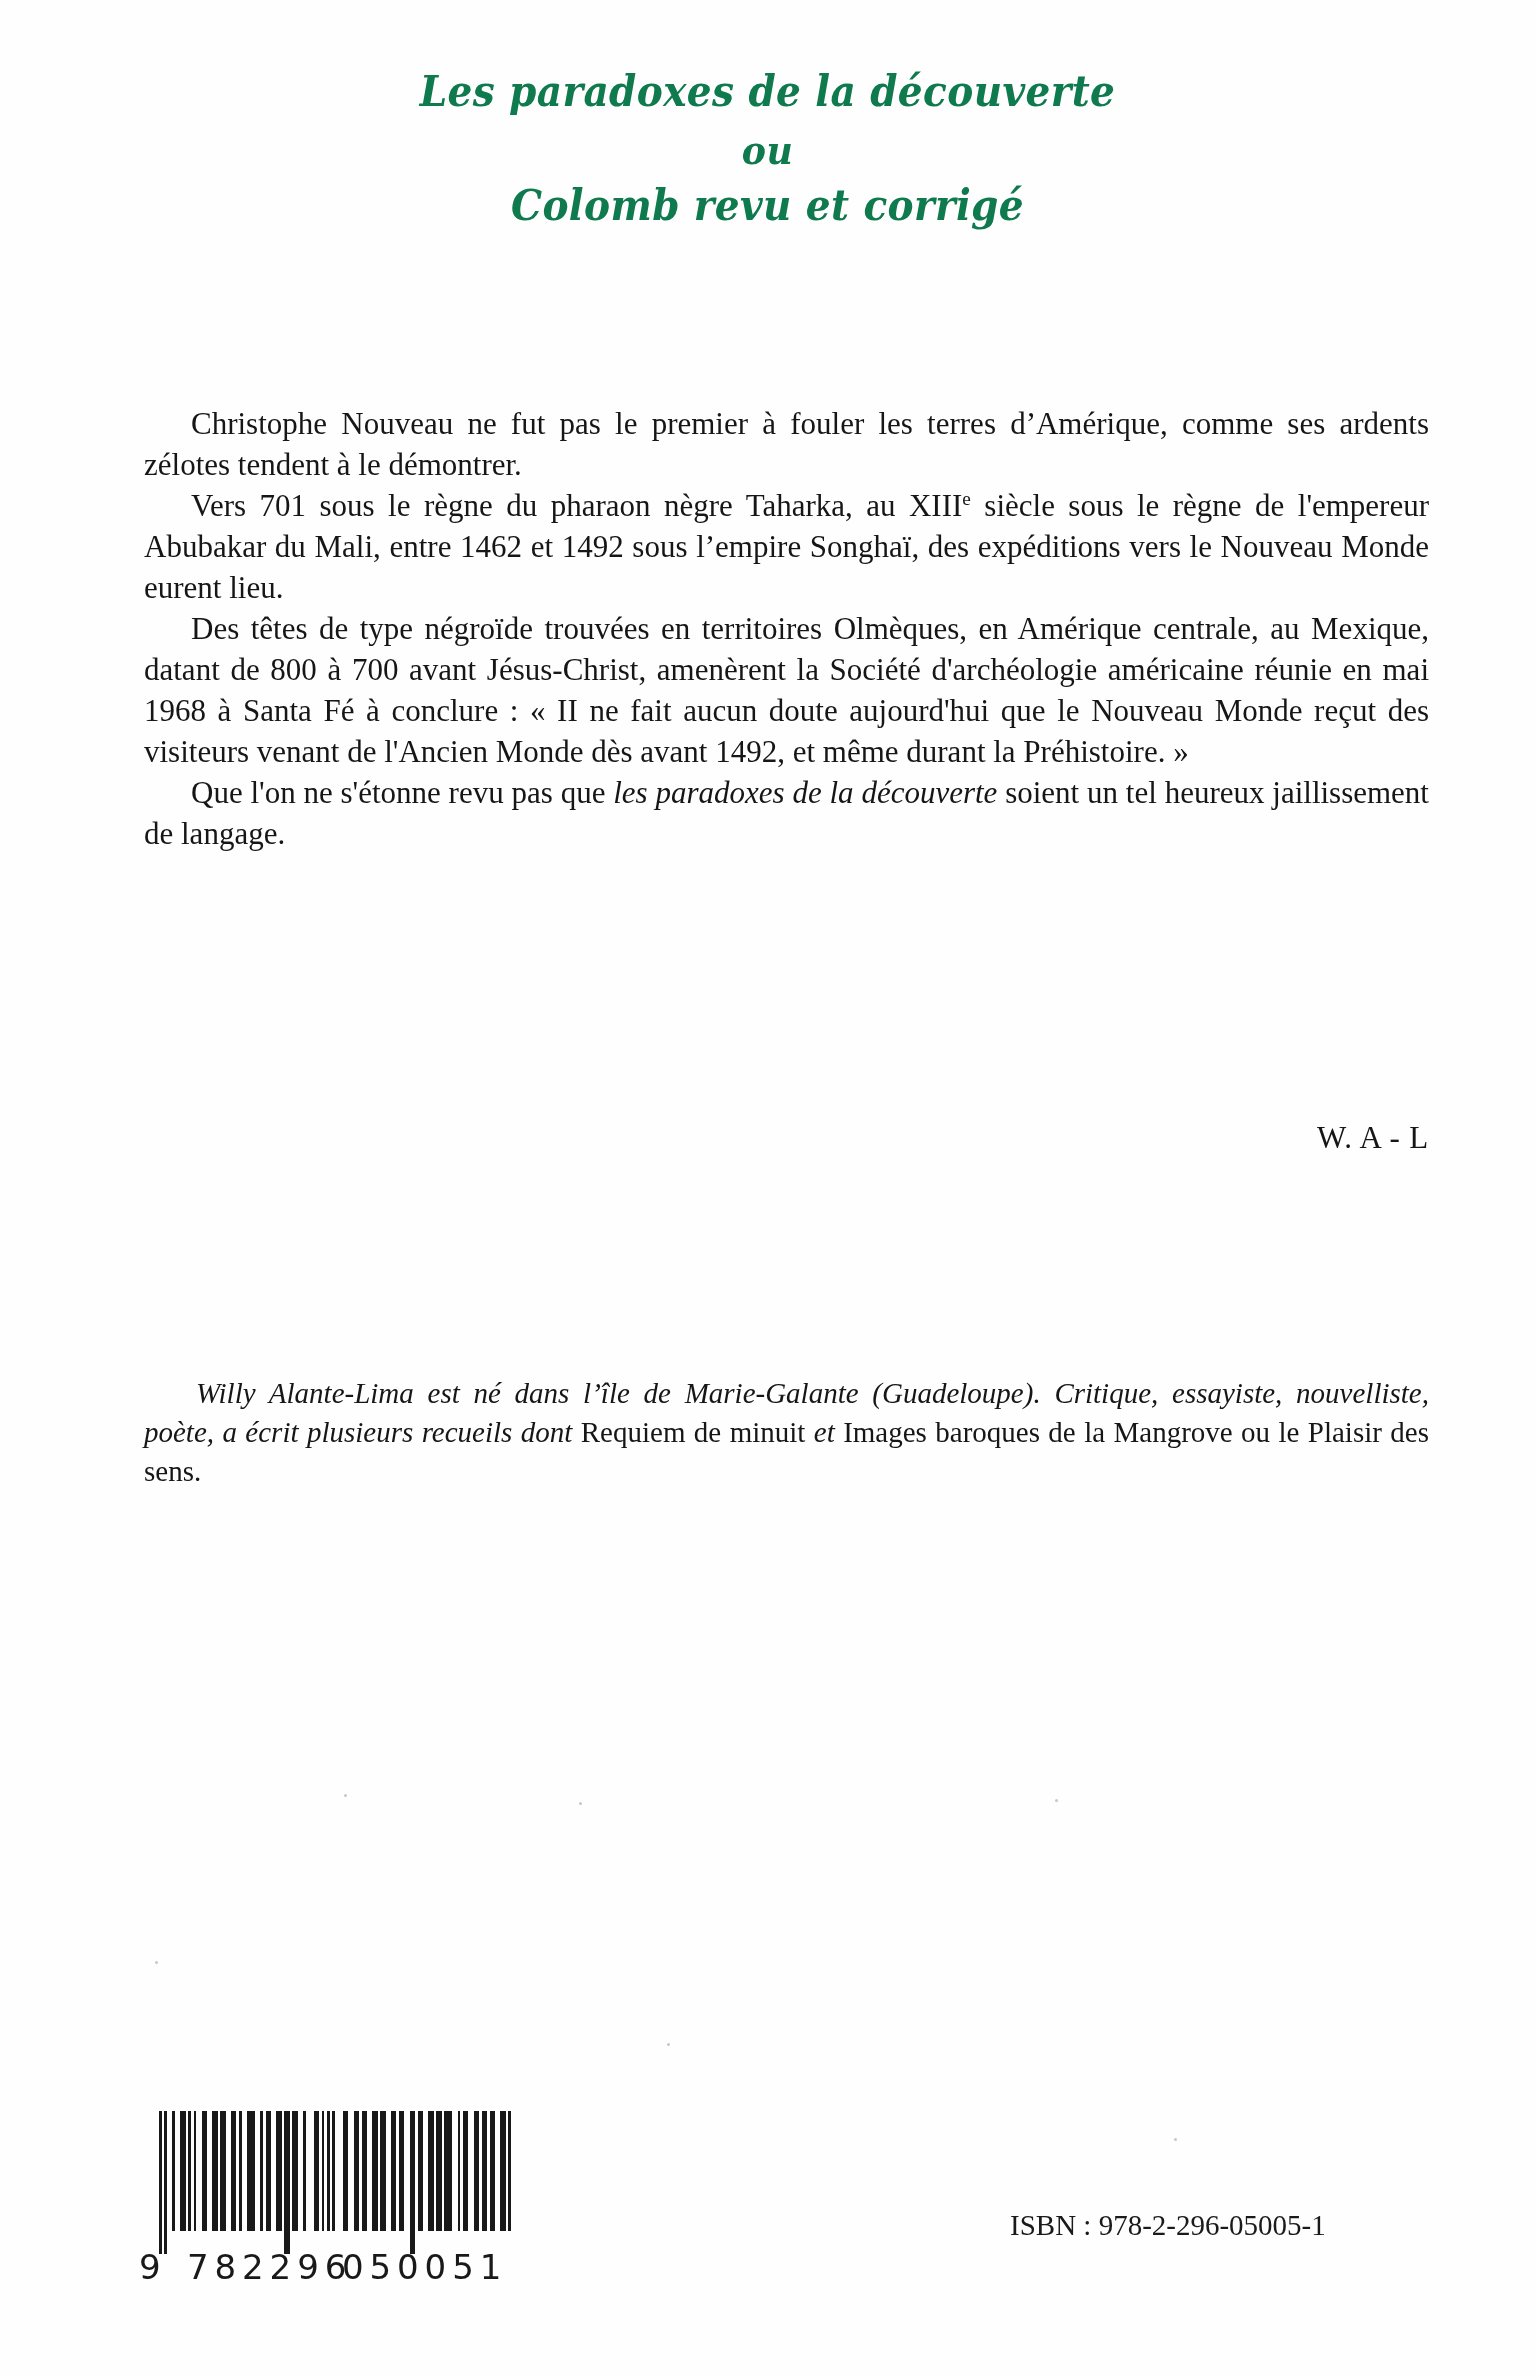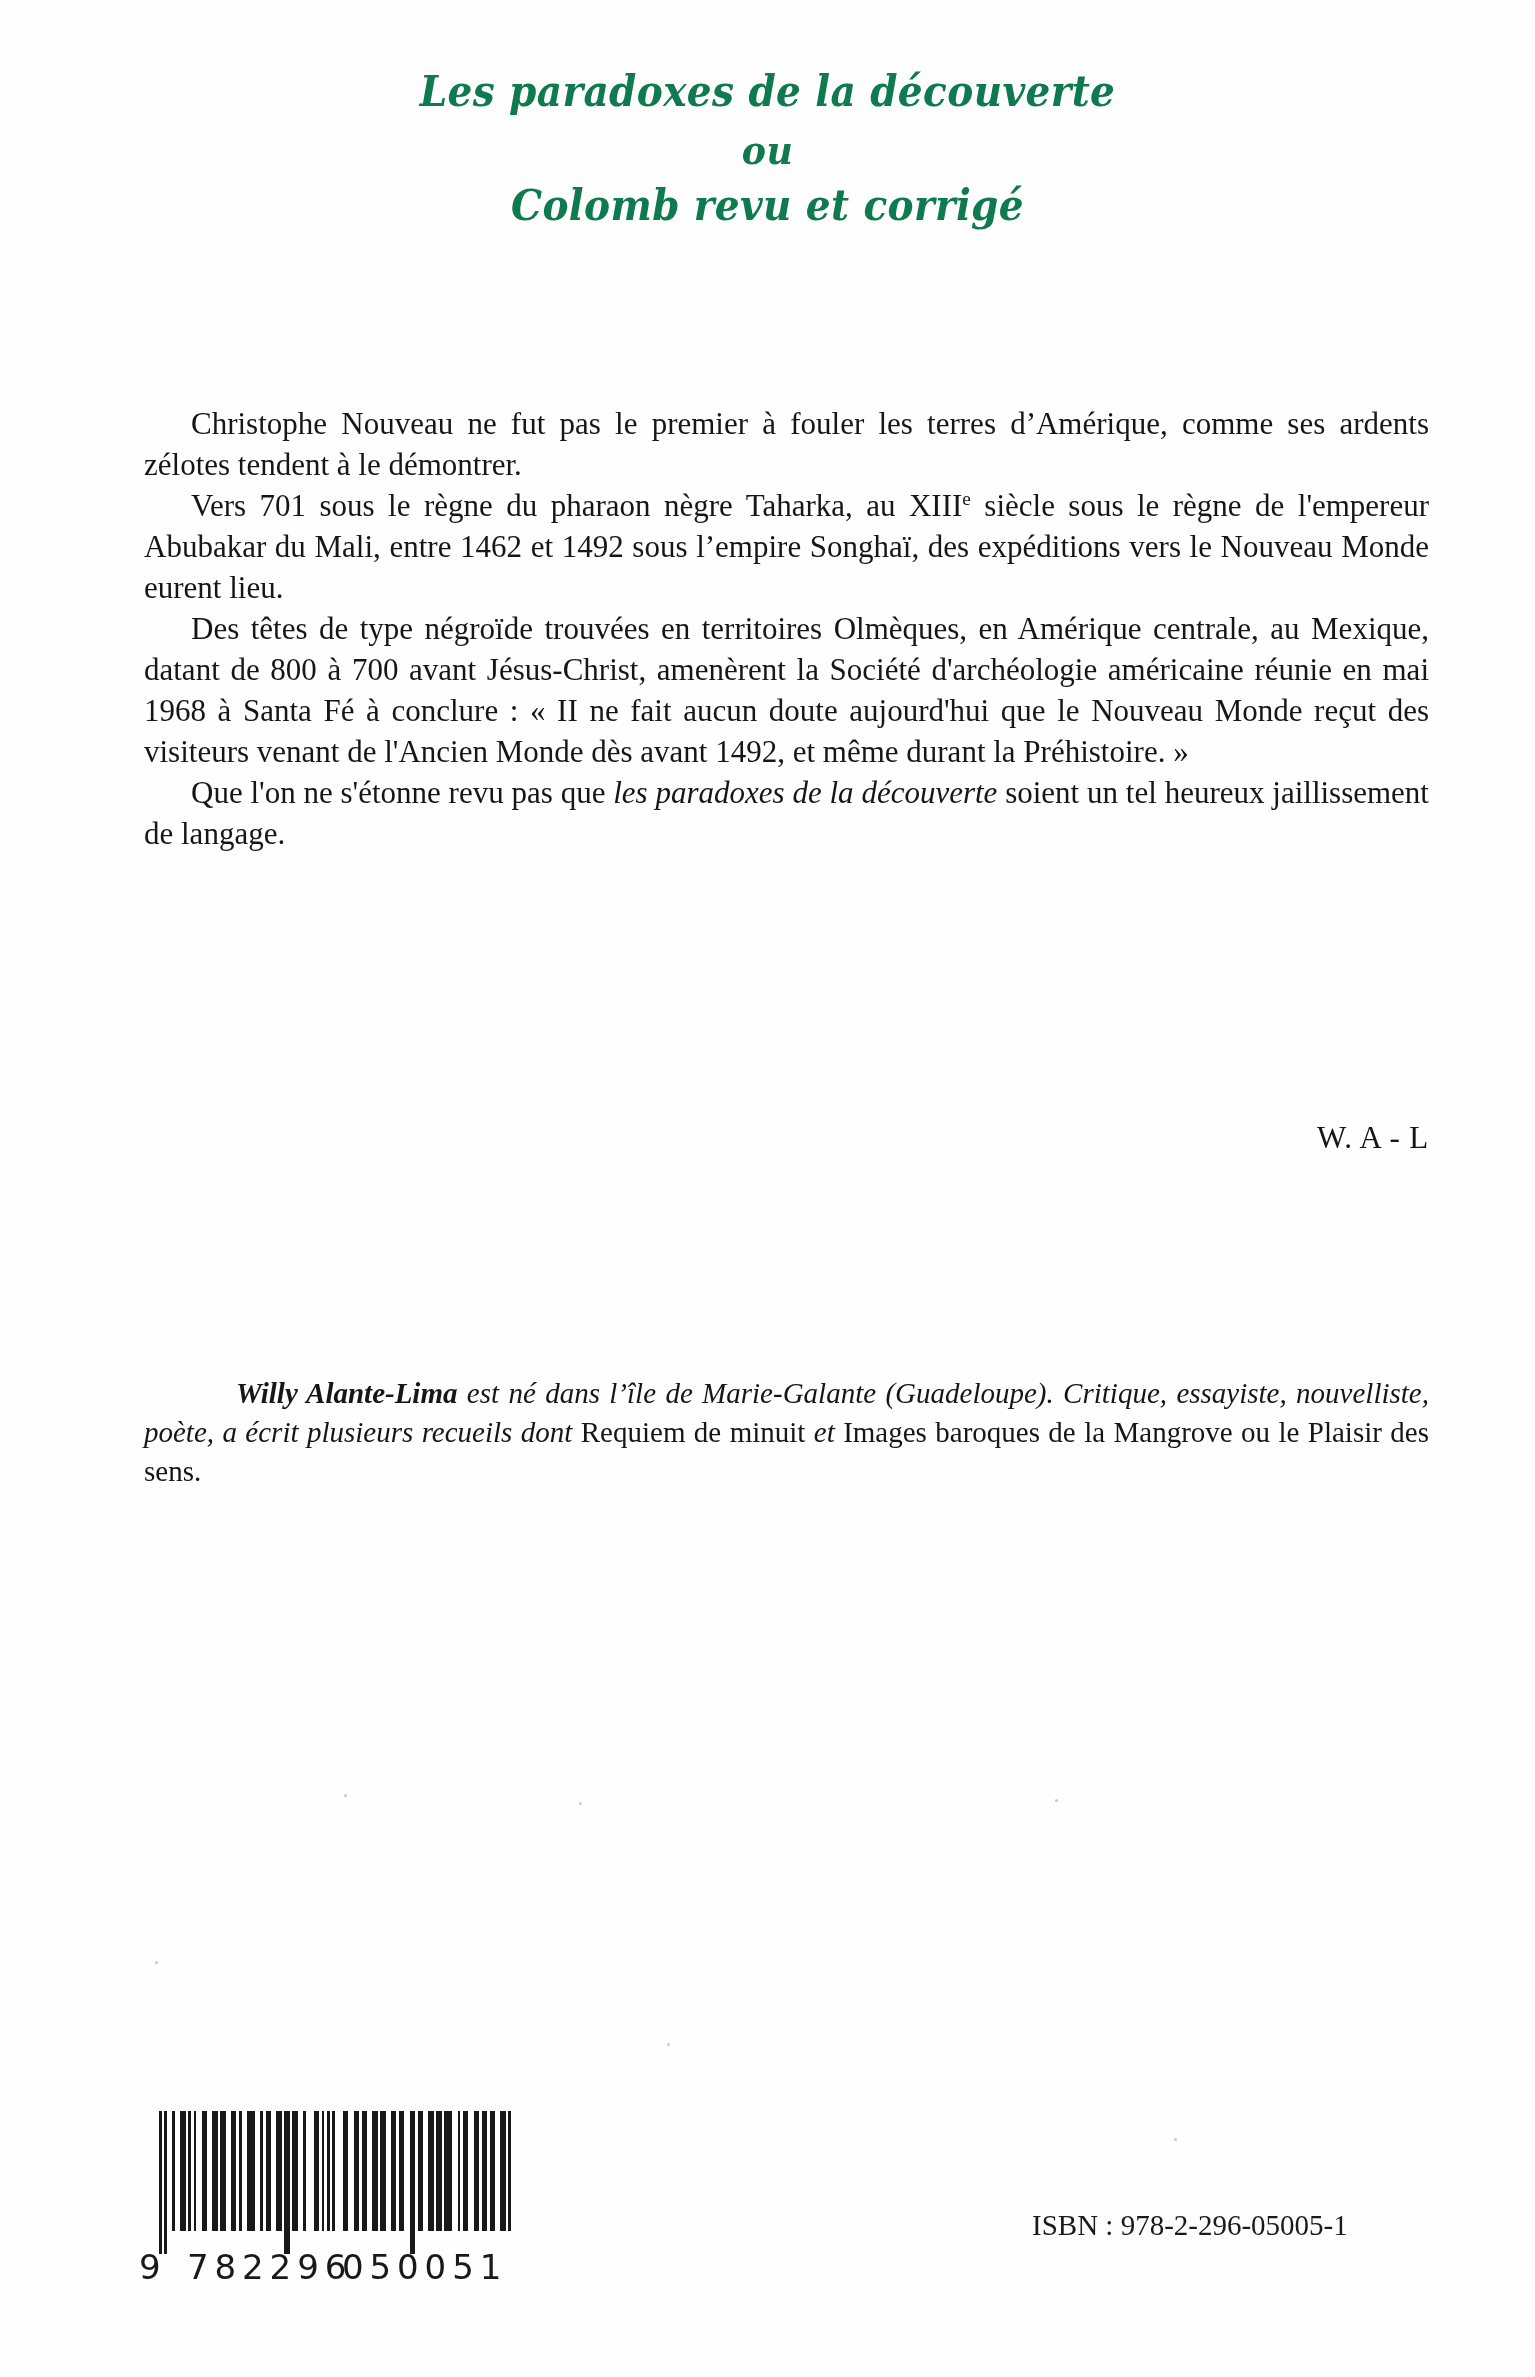--- a/index.html
+++ b/index.html
@@ -100,23 +100,22 @@
     line-height: 39px;
     text-align: justify;
     font-style: italic;
     color: #161616;
   }
   .bio-block p {
     margin: 0;
     text-indent: 52px;
   }
   .bio-name {
-    font-weight: 700;
+    font-weight: 400;
     font-style: italic;
-    margin-left: 40px;
   }
   .roman { font-style: normal; }
 
   
   .cover-credit {
     position: absolute;
     left: 136px;
     top: 1822px;
     font-size: 24px;
     line-height: 30px;
@@ -164,21 +163,21 @@
     position: absolute;
     top: -6.7px;
   }
   .bc-left-digit { left: -20px; }
   .bc-group-1 { left: 28px; letter-spacing: 5.9px; }
   .bc-group-2 { left: 183px; letter-spacing: 5.9px; }
 
   
   .isbn-line {
     position: absolute;
-    left: 1032px;
+    left: 1010px;
     top: 2209px;
     font-size: 29px;
     color: #1a1a1a;
     white-space: nowrap;
   }
   .price-line {
     position: absolute;
     left: 1032px;
     top: 2259px;
     width: 336px;

